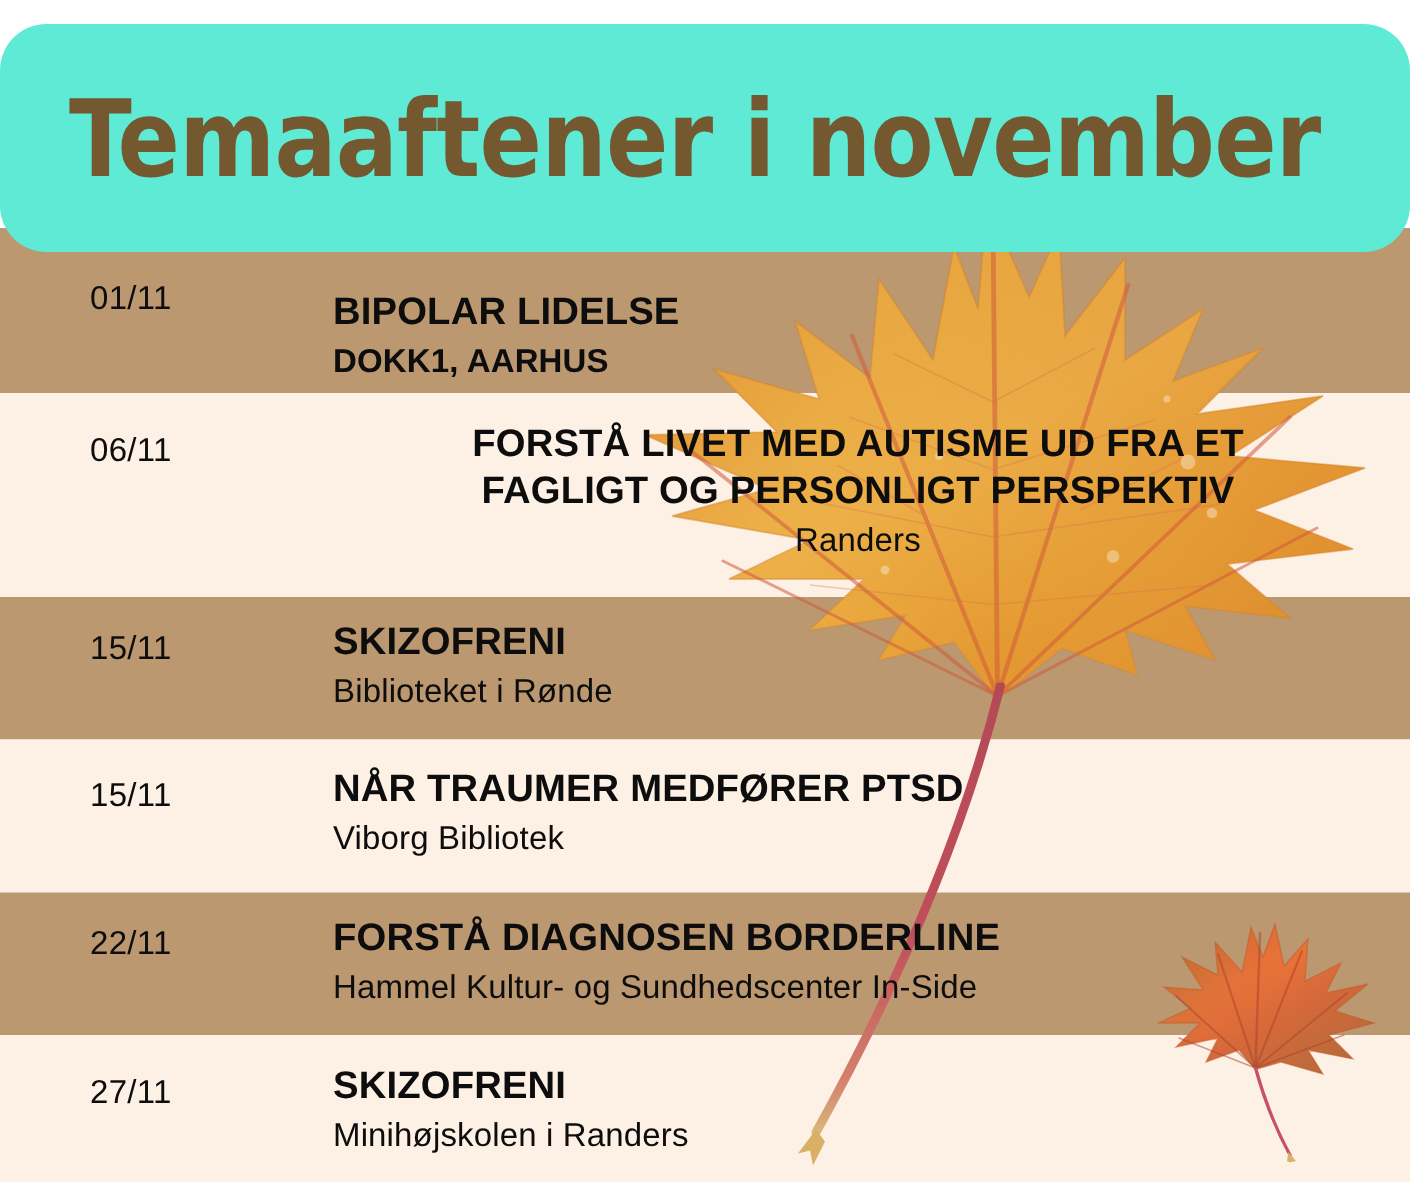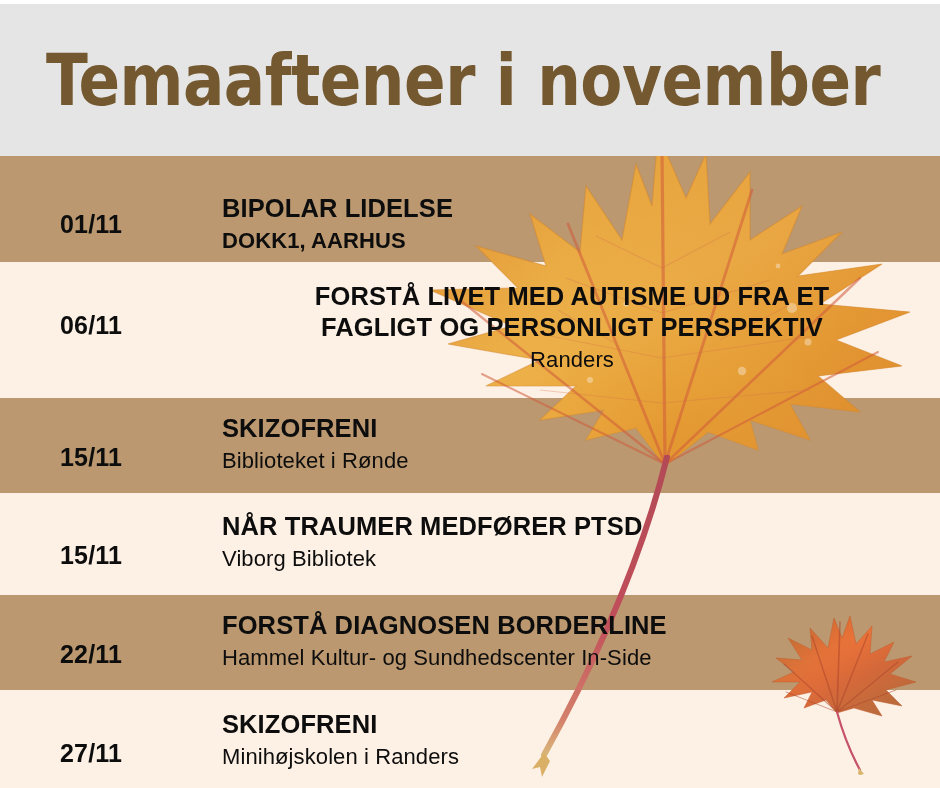--- a/index.html
+++ b/index.html
@@ -13,26 +13,27 @@
   .poster {
     position:relative;
     width:940px; height:788px;
     background:#ffffff;
     overflow:hidden;
   }
 
   
   .title-area {
     position:absolute;
-    left:0; top:4px;
+    left:0; top:16px;
     width:940px; height:152px;
-    background:#e5e5e5;
+    background:#5eead4;
     display:flex;
     align-items:center;
     z-index:5;
+    border-radius:31px;
   }
   .poster-title {
     font-family:"DejaVu Sans Condensed","Liberation Sans Narrow","Liberation Sans",sans-serif;
     font-stretch:condensed;
     font-size:71px;
     line-height:1;
     font-weight:700;
     letter-spacing:-0.5px;
     color:#74582F;
     padding-left:48px;
@@ -65,25 +66,24 @@
     z-index:4;
     color:#0d0d0d;
   }
   .rowtext-inner {
     position:relative;
     height:100%;
   }
   .date {
     position:absolute;
     left:60px;
-    font-size:25px;
-    font-weight:700;
+    font-size:22px;
+    font-weight:400;
     letter-spacing:0.2px;
     white-space:nowrap;
-    margin-top:24px;
   }
   .titles {
     position:absolute;
     left:222px;
     width:700px;
   }
   .ev-title {
     font-size:25.5px;
     font-weight:700;
     line-height:1.22;

